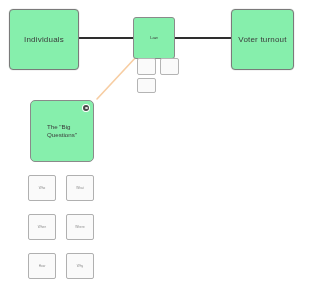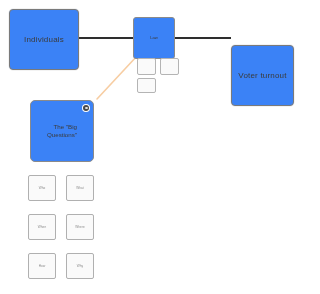--- a/index.html
+++ b/index.html
@@ -13,42 +13,42 @@
     height: 294px;
     background: #ffffff;
     overflow: hidden;
     font-family: "Liberation Sans", sans-serif;
   }
 
   
   .node {
     position: absolute;
     box-sizing: border-box;
-    background: #3b82f6;
+    background: #86efac;
     border: 1px solid #8e8e8e;
     border-radius: 3px;
     display: flex;
     align-items: center;
     justify-content: center;
-    text-align: right;
+    text-align: left;
     color: #3b3b3b;
     line-height: 1.25;
     overflow: hidden;
   }
 
   
   .node.big {
     border-color: #7a7a7a;
     border-radius: 4px;
     font-size: 8px;
     letter-spacing: .2px;
     box-shadow: 0 0 0 0.5px rgba(120,120,120,.18);
   }
   #node-individuals { left: 9px;   top: 9px;   width: 70px;  height: 61px; }
-  #node-voter       { left: 231px; top: 9px;   width: 63px;  height: 61px; margin-top: 36px; }
+  #node-voter       { left: 231px; top: 9px;   width: 63px;  height: 61px; }
 
   
   #node-law {
     left: 133px; top: 17px; width: 42px; height: 42px;
     font-size: 4.2px;
     border-color: #8a8a8a;
   }
 
   
   #node-bigq {

